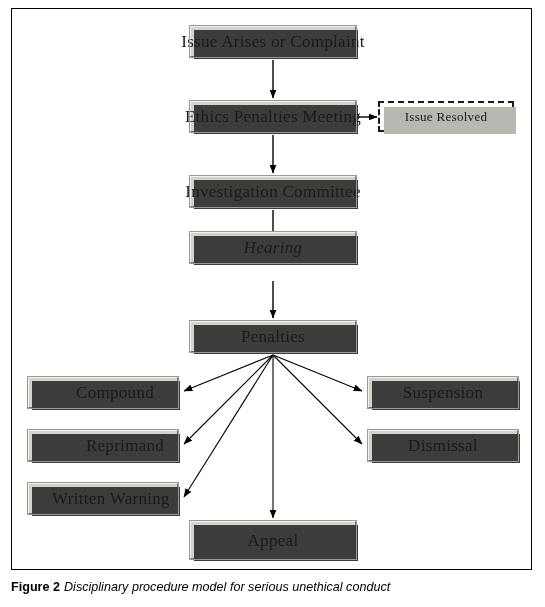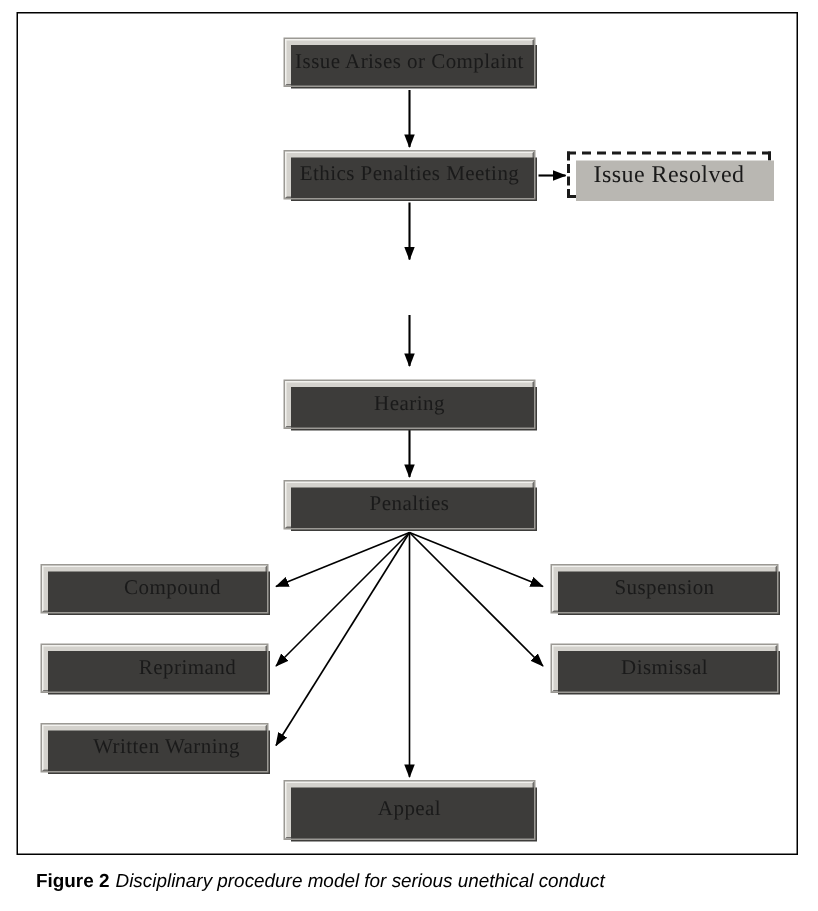--- a/index.html
+++ b/index.html
@@ -42,21 +42,21 @@
     border-right: 1px solid #6e6d6a;
     border-bottom: 1px solid #6e6d6a;
     outline: 1px solid #9b9994;
     display: flex;
     align-items: center;
     justify-content: center;
     z-index: 3;
   }
   .node .node-label {
     font-family: "Liberation Serif", serif;
-    font-size: 14px;
+    font-size: 17px;
     color: #1a1a1a;
     letter-spacing: 0.3px;
     white-space: nowrap;
     line-height: 1;
   }
   
   .node::after {
     content: "";
     position: absolute;
     left: 3px;
@@ -73,21 +73,21 @@
     box-sizing: border-box;
     background: #ffffff;
     border: 2px dashed #1a1a1a;
     display: flex;
     align-items: center;
     justify-content: center;
     z-index: 3;
   }
   .node-dashed .node-label {
     font-family: "Liberation Serif", serif;
-    font-size: 16px;
+    font-size: 13px;
     color: #1a1a1a;
     letter-spacing: 0.3px;
     white-space: nowrap;
   }
   .node-dashed::after {
     content: "";
     position: absolute;
     left: 4px;
     top: 4px;
     right: -4px;
@@ -113,21 +113,20 @@
     left: 11px;
     top: 580px;
     width: 525px;
     font-size: 12.6px;
     color: #000000;
     line-height: 1.2;
     white-space: nowrap;
   }
   #caption .cap-strong {
     font-weight: bold;
-    margin-left: 13px;
   }
   #caption .cap-rest {
     font-weight: normal;
     font-style: italic;
   }
 </style>
 </head>
 <body>
 
 <div id="figure-root">
@@ -169,22 +168,25 @@
   </div>
 
   <div class="node" style="left:190px; top:101px; width:166px; height:31px;">
     <span class="node-label">Ethics Penalties Meeting</span>
   </div>
 
   <div class="node-dashed" style="left:378px; top:101px; width:136px; height:31px;">
     <span class="node-label">Issue Resolved</span>
   </div>
 
-
-  <div class="node" style="left:190px; top:254px; width:166px; height:31px;">
+  <div class="node" style="left:190px; top:176px; width:166px; height:31px;">
+    <span class="node-label">Investigation Committee</span>
+  </div>
+
+  <div class="node" style="left:190px; top:232px; width:166px; height:31px;font-style:italic;">
     <span class="node-label">Hearing</span>
   </div>
 
   <div class="node" style="left:190px; top:321px; width:166px; height:31px;">
     <span class="node-label">Penalties</span>
   </div>
 
   <div class="node" style="left:28px; top:377px; width:150px; height:31px;padding-left:24px;">
     <span class="node-label">Compound</span>
   </div>

